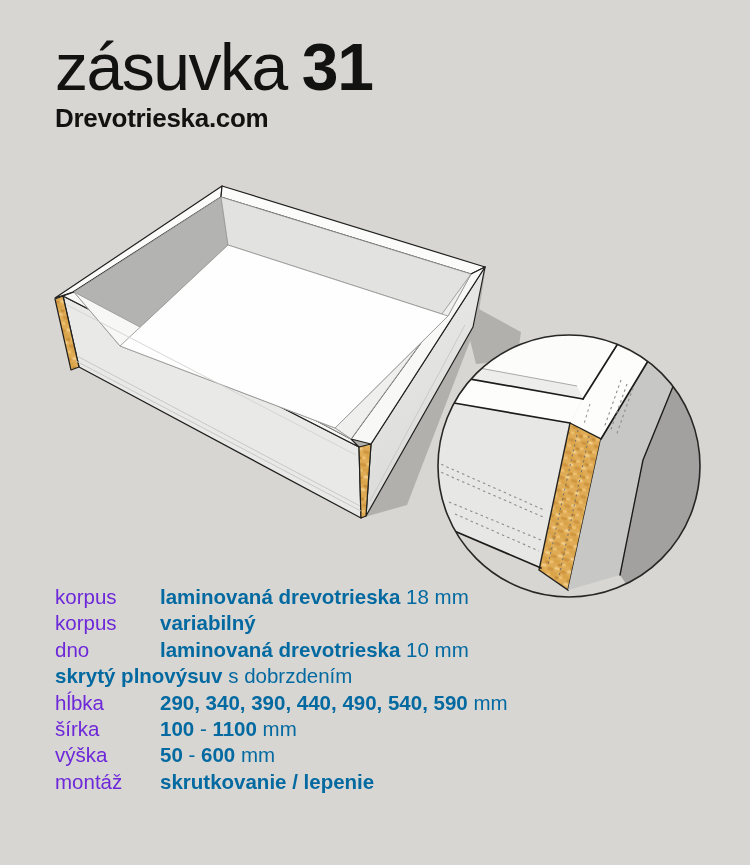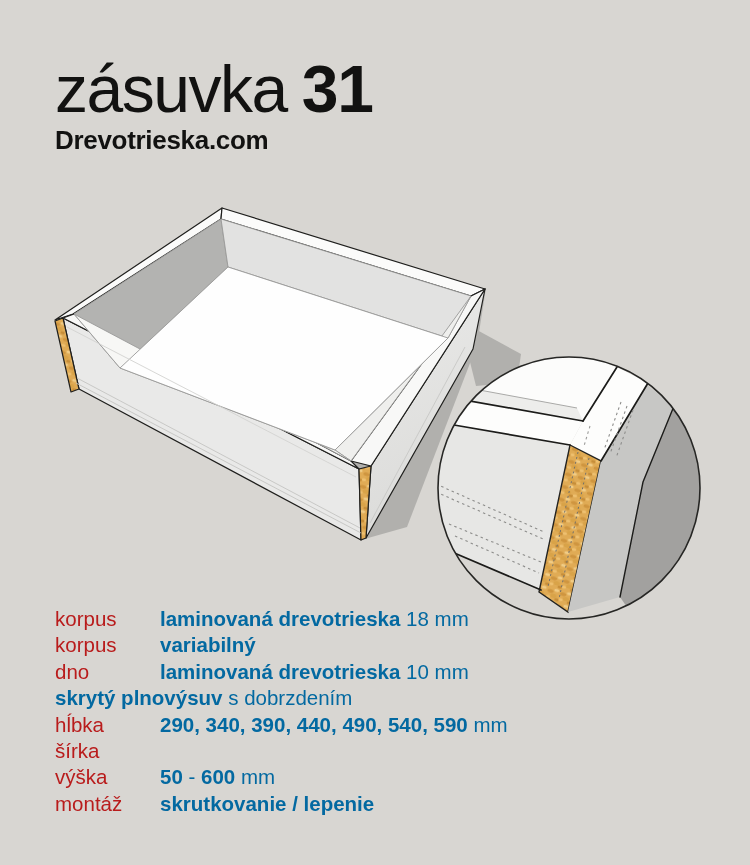--- a/index.html
+++ b/index.html
@@ -2,29 +2,29 @@
 <html><head>
 <meta charset="utf-8">
 <style>
   html,body{margin:0;padding:0;}
   body{
     width:750px;height:865px;
     background:#d8d6d2;
     font-family:"Liberation Sans","DejaVu Sans",sans-serif;
     overflow:hidden;position:relative;
   }
-  .stage{position:absolute;inset:0;width:750px;height:825px;margin-top:22px;}
+  .stage{position:absolute;inset:0;width:750px;height:825px;}
   svg.illus{position:absolute;left:0;top:0;pointer-events:none;}
   .header{position:absolute;left:55px;top:34px;color:#121211;}
   .title{font-size:66px;line-height:66px;font-weight:300;letter-spacing:-1.5px;white-space:nowrap;}
   .title .num{font-weight:700;margin-left:15px;letter-spacing:-1px;}
   .site{font-size:26px;line-height:30px;font-weight:700;margin-top:3px;letter-spacing:-0.3px;}
   .specs{position:absolute;left:55px;top:584px;width:640px;}
   .spec-row{display:flex;font-size:20.5px;line-height:26.4px;}
-  .spec-label{width:105px;flex:0 0 105px;color:#b91c1c;font-weight:400;}
+  .spec-label{width:105px;flex:0 0 105px;color:#6d28d9;font-weight:400;}
   .spec-value{color:#0369a1;white-space:nowrap;}
   .spec-value b{font-weight:700;}
   .spec-value span{font-weight:400;}
 </style>
 </head>
 <body>
 
 <div class="stage">
 
   <svg class="illus" width="750" height="865" viewBox="0 0 750 865">
@@ -144,20 +144,21 @@
     </div>
     <div class="spec-row">
       <span class="spec-value"><b>skrytý plnovýsuv</b><span> s dobrzdením</span><b></b><span></span></span>
     </div>
     <div class="spec-row">
       <span class="spec-label">hĺbka</span>
       <span class="spec-value"><b>290, 340, 390, 440, 490, 540, 590</b><span> mm</span><b></b><span></span></span>
     </div>
     <div class="spec-row">
       <span class="spec-label">šírka</span>
+      <span class="spec-value"><b>100</b><span> - </span><b>1100</b><span> mm</span></span>
     </div>
     <div class="spec-row">
       <span class="spec-label">výška</span>
       <span class="spec-value"><b>50</b><span> - </span><b>600</b><span> mm</span></span>
     </div>
     <div class="spec-row">
       <span class="spec-label">montáž</span>
       <span class="spec-value"><b>skrutkovanie / lepenie</b><span></span><b></b><span></span></span>
     </div>
   </div>

